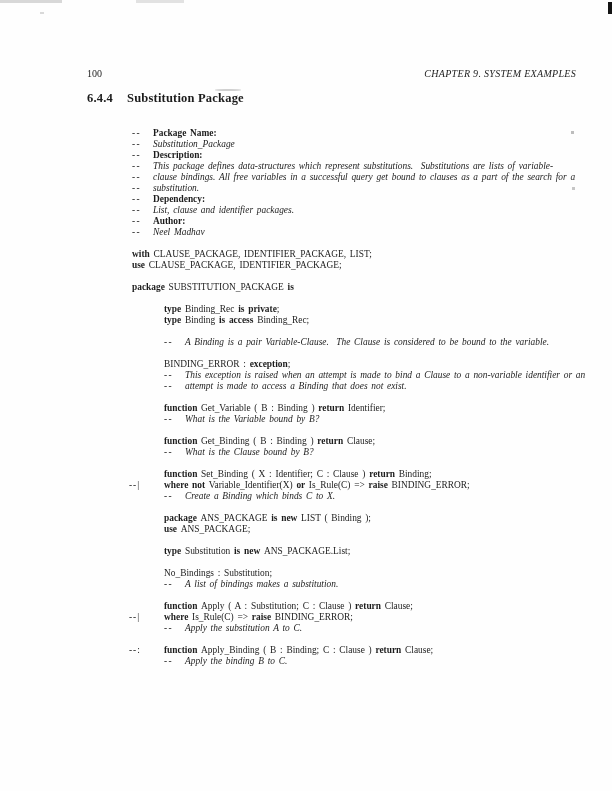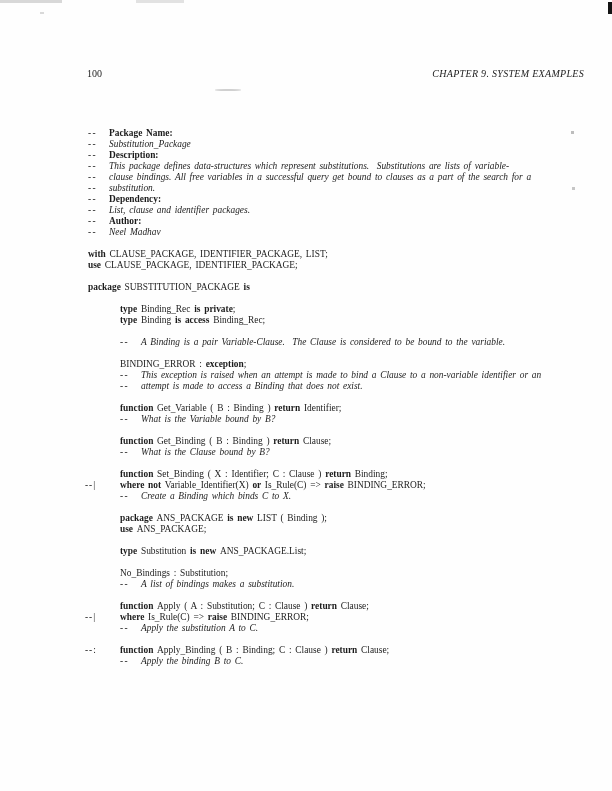--- a/index.html
+++ b/index.html
@@ -14,39 +14,39 @@
   .artifact { position:absolute; }
   .smudge-a { left:0; top:0; width:62px; height:3px; background:#cbcbcb; opacity:.75; }
   .smudge-b { left:136px; top:0; width:48px; height:3px; background:#d6d6d6; opacity:.7; }
   .dot-a { left:40px; top:12px; width:4px; height:2px; background:#d9d9d9; }
   .corner-mark { left:608px; top:2px; width:4px; height:12px; background:#141414; }
   .heading-smudge { left:215px; top:89px; width:26px; height:2px; background:#d0d0d0; border-radius:40%; }
   .speck-a { left:571px; top:131px; width:3px; height:3px; background:#bdbdbd; }
   .speck-b { left:572px; top:187px; width:3px; height:3px; background:#c6c6c6; }
   
   .page-header {
-    position:absolute; top:68px; left:87px; right:28px;
+    position:absolute; top:68px; left:87px; right:36px;
     display:flex; justify-content:space-between; align-items:flex-start;
     font-size:10px;
   }
   .page-number { font-style:normal; }
   .running-title { font-style:italic; letter-spacing:.3px; }
   
   .section-heading {
     position:absolute; top:91px; left:87px;
     font-size:12.5px; font-weight:bold; letter-spacing:.2px;
   }
   .section-heading .sec-num { margin-right:14px; }
   
   .listing {
     position:absolute; top:128px; left:85px; width:512px;
     font-size:9.4px; line-height:11px; white-space:pre;
     word-spacing:1.4px;
   }
-  .line { position:relative; height:11px; }
+  .line { position:relative; height:11px;margin-left:44px; }
   .line.ind0 { padding-left:3px; }
   .line.ind1 { padding-left:35px; }
   .gutter { position:absolute; left:0; top:0; letter-spacing:1px; }
   .seg-b { font-weight:700; }
   .seg-i { font-style:italic; }
   .seg-n { }
   .seg-d { display:inline-block; width:21px; letter-spacing:1.5px; }
 </style>
 </head>
 <body>
@@ -59,16 +59,19 @@
   <div class="artifact corner-mark"></div>
   <div class="artifact heading-smudge"></div>
   <div class="artifact speck-a"></div>
   <div class="artifact speck-b"></div>
 
   <div class="page-header">
     <span class="page-number">100</span>
     <span class="running-title">CHAPTER 9.  SYSTEM EXAMPLES</span>
   </div>
 
+  <div class="section-heading">
+    <span class="sec-num">6.4.4</span><span>Substitution Package</span>
+  </div>
 
   <div class="listing"><div class="line ind0"><span class="seg-d">--</span><span class="seg-b">Package Name:</span></div><div class="line ind0"><span class="seg-d">--</span><span class="seg-i">Substitution_Package</span></div><div class="line ind0"><span class="seg-d">--</span><span class="seg-b">Description:</span></div><div class="line ind0"><span class="seg-d">--</span><span class="seg-i">This package defines data-structures which represent substitutions.  Substitutions are lists of variable-</span></div><div class="line ind0"><span class="seg-d">--</span><span class="seg-i">clause bindings. All free variables in a successful query get bound to clauses as a part of the search for a</span></div><div class="line ind0"><span class="seg-d">--</span><span class="seg-i">substitution.</span></div><div class="line ind0"><span class="seg-d">--</span><span class="seg-b">Dependency:</span></div><div class="line ind0"><span class="seg-d">--</span><span class="seg-i">List, clause and identifier packages.</span></div><div class="line ind0"><span class="seg-d">--</span><span class="seg-b">Author:</span></div><div class="line ind0"><span class="seg-d">--</span><span class="seg-i">Neel Madhav</span></div><div class="line blank"></div><div class="line ind0"><span class="seg-b">with </span><span class="seg-n">CLAUSE_PACKAGE, IDENTIFIER_PACKAGE, LIST;</span></div><div class="line ind0"><span class="seg-b">use </span><span class="seg-n">CLAUSE_PACKAGE, IDENTIFIER_PACKAGE;</span></div><div class="line blank"></div><div class="line ind0"><span class="seg-b">package </span><span class="seg-n">SUBSTITUTION_PACKAGE </span><span class="seg-b">is</span></div><div class="line blank"></div><div class="line ind1"><span class="seg-b">type </span><span class="seg-n">Binding_Rec </span><span class="seg-b">is private</span><span class="seg-n">;</span></div><div class="line ind1"><span class="seg-b">type </span><span class="seg-n">Binding </span><span class="seg-b">is access </span><span class="seg-n">Binding_Rec;</span></div><div class="line blank"></div><div class="line ind1"><span class="seg-d">--</span><span class="seg-i">A Binding is a pair Variable-Clause.  The Clause is considered to be bound to the variable.</span></div><div class="line blank"></div><div class="line ind1"><span class="seg-n">BINDING_ERROR : </span><span class="seg-b">exception</span><span class="seg-n">;</span></div><div class="line ind1"><span class="seg-d">--</span><span class="seg-i">This exception is raised when an attempt is made to bind a Clause to a non-variable identifier or an</span></div><div class="line ind1"><span class="seg-d">--</span><span class="seg-i">attempt is made to access a Binding that does not exist.</span></div><div class="line blank"></div><div class="line ind1"><span class="seg-b">function </span><span class="seg-n">Get_Variable ( B : Binding ) </span><span class="seg-b">return </span><span class="seg-n">Identifier;</span></div><div class="line ind1"><span class="seg-d">--</span><span class="seg-i">What is the Variable bound by B?</span></div><div class="line blank"></div><div class="line ind1"><span class="seg-b">function </span><span class="seg-n">Get_Binding ( B : Binding ) </span><span class="seg-b">return </span><span class="seg-n">Clause;</span></div><div class="line ind1"><span class="seg-d">--</span><span class="seg-i">What is the Clause bound by B?</span></div><div class="line blank"></div><div class="line ind1"><span class="seg-b">function </span><span class="seg-n">Set_Binding ( X : Identifier; C : Clause ) </span><span class="seg-b">return </span><span class="seg-n">Binding;</span></div><div class="line ind1"><span class="gutter">--|</span><span class="seg-b">where not </span><span class="seg-n">Variable_Identifier(X) </span><span class="seg-b">or </span><span class="seg-n">Is_Rule(C) =&gt; </span><span class="seg-b">raise </span><span class="seg-n">BINDING_ERROR;</span></div><div class="line ind1"><span class="seg-d">--</span><span class="seg-i">Create a Binding which binds C to X.</span></div><div class="line blank"></div><div class="line ind1"><span class="seg-b">package </span><span class="seg-n">ANS_PACKAGE </span><span class="seg-b">is new </span><span class="seg-n">LIST ( Binding );</span></div><div class="line ind1"><span class="seg-b">use </span><span class="seg-n">ANS_PACKAGE;</span></div><div class="line blank"></div><div class="line ind1"><span class="seg-b">type </span><span class="seg-n">Substitution </span><span class="seg-b">is new </span><span class="seg-n">ANS_PACKAGE.List;</span></div><div class="line blank"></div><div class="line ind1"><span class="seg-n">No_Bindings : Substitution;</span></div><div class="line ind1"><span class="seg-d">--</span><span class="seg-i">A list of bindings makes a substitution.</span></div><div class="line blank"></div><div class="line ind1"><span class="seg-b">function </span><span class="seg-n">Apply ( A : Substitution; C : Clause ) </span><span class="seg-b">return </span><span class="seg-n">Clause;</span></div><div class="line ind1"><span class="gutter">--|</span><span class="seg-b">where </span><span class="seg-n">Is_Rule(C) =&gt; </span><span class="seg-b">raise </span><span class="seg-n">BINDING_ERROR;</span></div><div class="line ind1"><span class="seg-d">--</span><span class="seg-i">Apply the substitution A to C.</span></div><div class="line blank"></div><div class="line ind1"><span class="gutter">--:</span><span class="seg-b">function </span><span class="seg-n">Apply_Binding ( B : Binding; C : Clause ) </span><span class="seg-b">return </span><span class="seg-n">Clause;</span></div><div class="line ind1"><span class="seg-d">--</span><span class="seg-i">Apply the binding B to C.</span></div></div>
 
 </div>
 
 </body></html>

